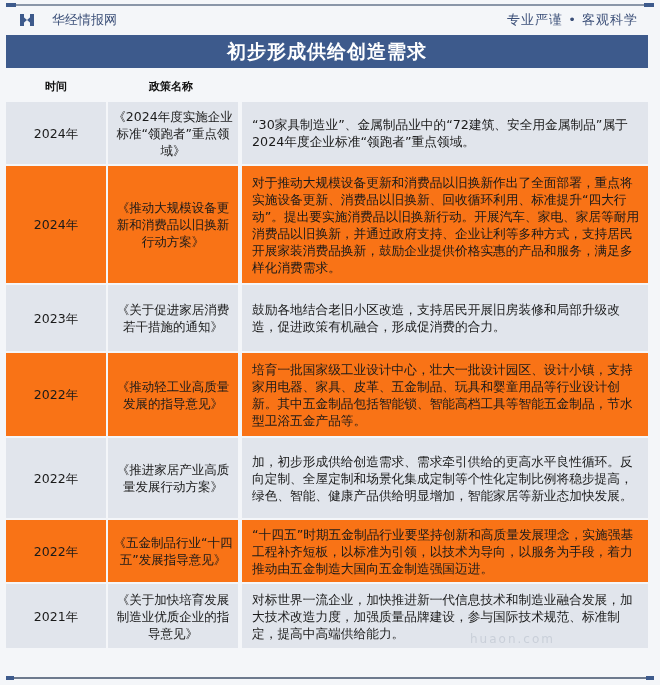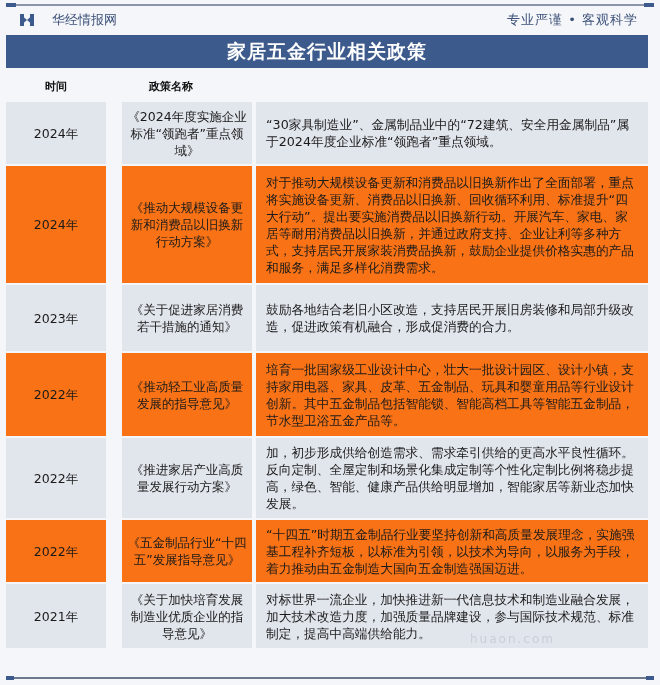--- a/index.html
+++ b/index.html
@@ -20,21 +20,21 @@
   .title-band { position: absolute; left: 6px; right: 12px; top: 35px; height: 33px; background: #3d5a8c;
      color: #ffffff; font-family: "DejaVu Serif", "Liberation Serif", serif; font-size: 19px; font-weight: bold;
      display: flex; align-items: center; justify-content: center; letter-spacing: 1px; }
   .table { position: absolute; left: 6px; right: 12px; top: 72px; }
   .hdr { display: flex; height: 28px; align-items: center; font-weight: bold; font-size: 11px; color: #111; }
   .c1 { width: 100px; text-align: center; }
   .c2 { width: 130px; text-align: center; }
   .c3 { flex: 1; text-align: center; }
   .row { display: flex; margin-top: 2px; }
   .row .cell { display: flex; align-items: center; justify-content: center; font-size: 12.5px; line-height: 17px; }
-  .row .cell.c1 { margin-right: 16px; }
+  .row .cell.c1 { margin-right: 2px; }
   .row .cell.c2 { margin-right: 4px; padding: 3px 4px; text-align: center; }
   .row .cell.c3 { justify-content: flex-start; text-align: left; padding: 3px 8px 3px 10px; font-size: 12.7px; }
   .row.gray .cell { background: #e1e5ec; }
   .row.white .cell { background: #f97316; }
   .footer { position: absolute; left: 14px; right: 18px; top: 655px; display: flex; justify-content: space-between; font-size: 12.5px; color: #3b4f78; margin-top: 45px; }
   .bottom-rule { position: absolute; left: 6px; right: 6px; top: 677px; height: 2px; background: #6d7a8e; }
   .bottom-rule::before { content: ""; position: absolute; left: 0; top: -1px; width: 8px; height: 4px; background: #3d5a8c; }
   .bottom-rule::after { content: ""; position: absolute; right: 0; top: -1px; width: 8px; height: 4px; background: #3d5a8c; }
   .watermark { position: absolute; left: 470px; top: 632px; font-size: 12px; color: rgba(120,130,150,0.22); letter-spacing: 2px; }
 </style>
@@ -45,21 +45,21 @@
 
 <div class="brand">
   <span class="logo">
       <span></span>
       <span></span>
     </span>
   <span>华经情报网</span>
 </div>
 <div class="slogan">专业严谨 • 客观科学</div>
 
-<div class="title-band">家居五金行业相关政策</div>
+<div class="title-band">初步形成供给创造需求</div>
 
 <div class="table">
   <div class="hdr">
     <div class="c1">时间</div>
     <div class="c2">政策名称</div>
   </div>
 
   <div class="row gray" style="height:62px">
     <div class="cell c1">2024年</div>
     <div class="cell c2">《2024年度实施企业标准“领跑者”重点领域》</div>

